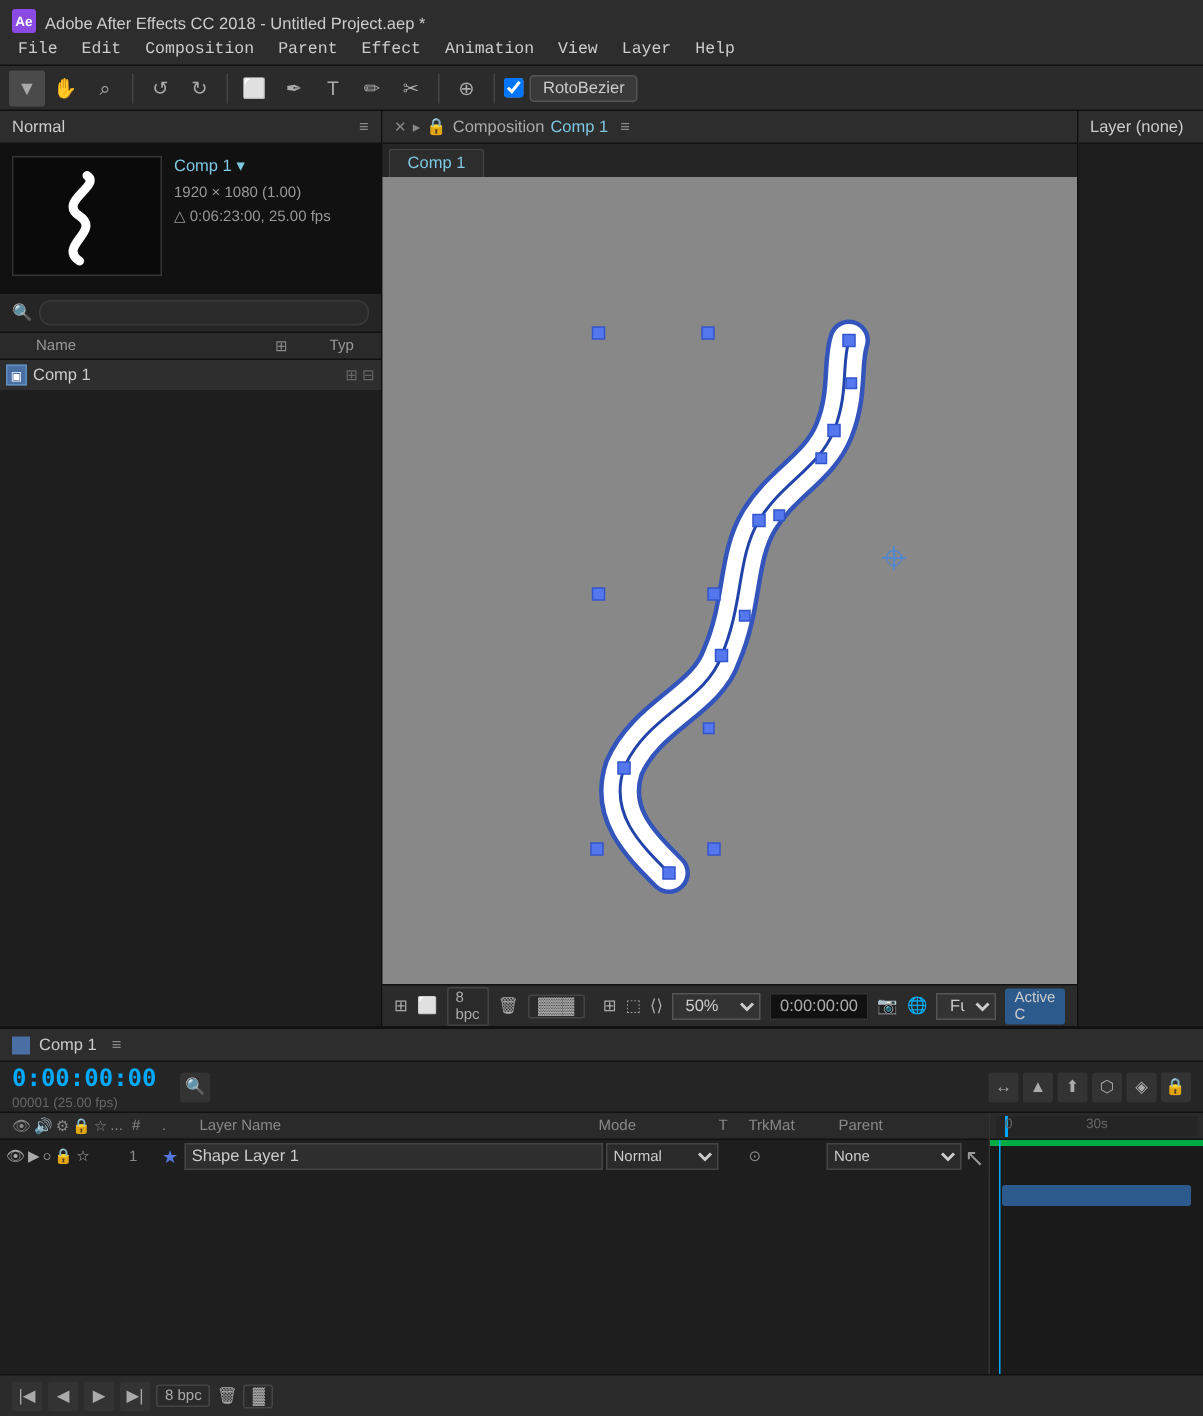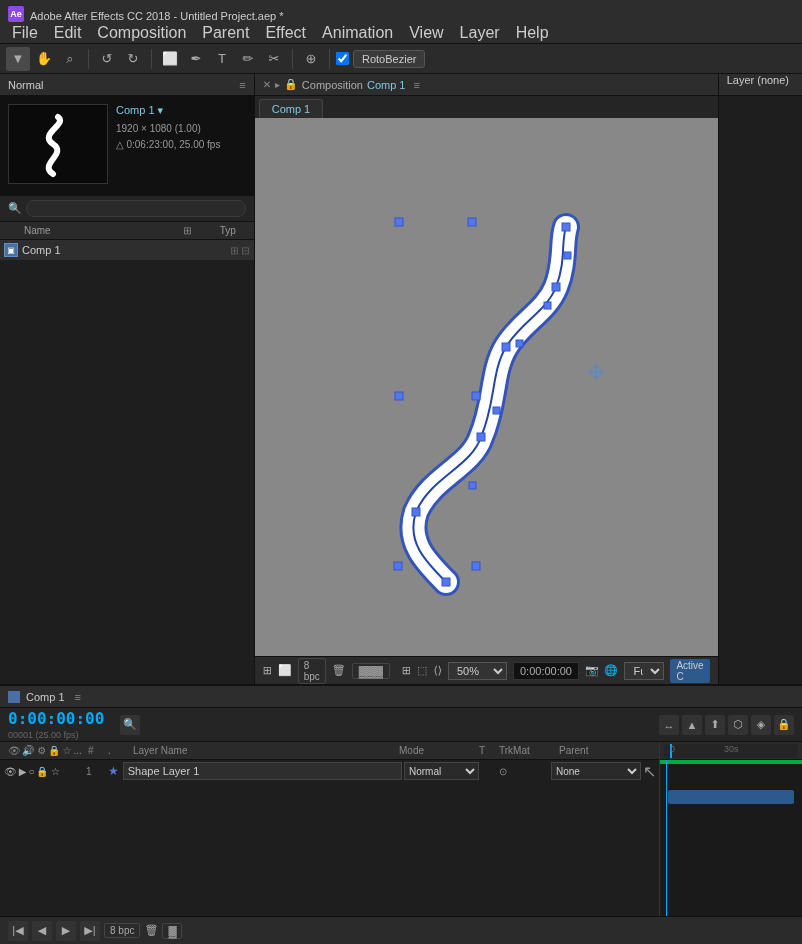--- a/index.html
+++ b/index.html
@@ -29,22 +29,23 @@
       height: 22px;
       background: #2d2d2d;
       display: flex;
       align-items: center;
       padding: 0 4px;
       border-bottom: 1px solid #111;
     }
     .menu-item {
       padding: 2px 8px;
       cursor: pointer;
-      font-size: 16px;
+      font-size: 11px;
       color: #cccccc;
+      font-family: Liberation Mono, monospace;
     }
 
     
     #toolbar {
       height: 30px;
       background: #2b2b2b;
       display: flex;
       align-items: center;
       padding: 0 6px;
       gap: 2px;
@@ -230,20 +231,21 @@
     
     #layer-panel {
       width: 140px;
       background: #1e1e1e;
       border-left: 1px solid #111;
     }
     #layer-header {
       height: 22px;
       background: #2d2d2d;
       display: flex;
+      align-items: center;
       padding: 0 8px;
       border-bottom: 1px solid #111;
       font-size: 11px;
       color: #ccc;
     }
 
     
     #timeline-panel {
       height: 260px;
       background: #1e1e1e;

